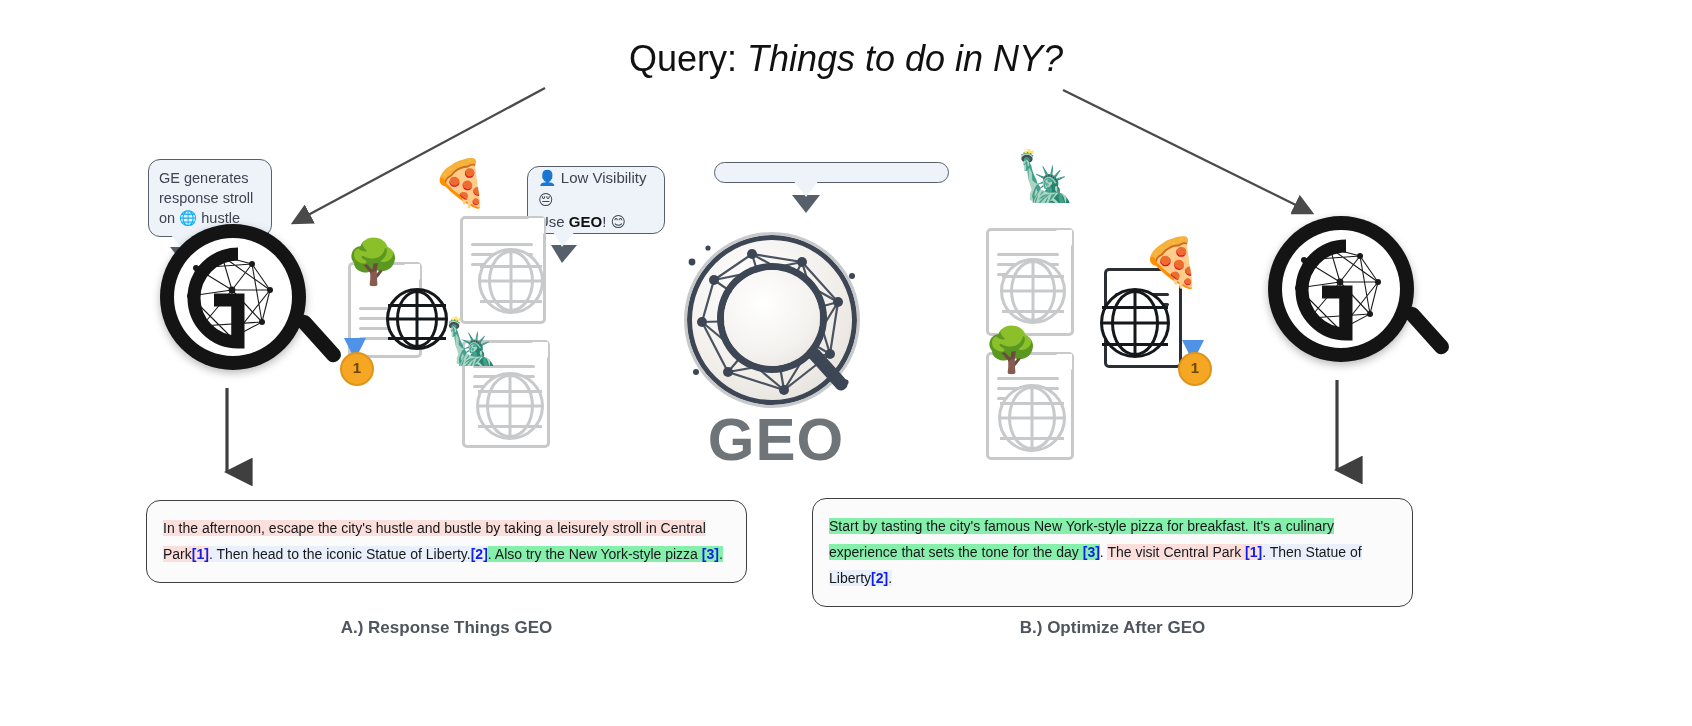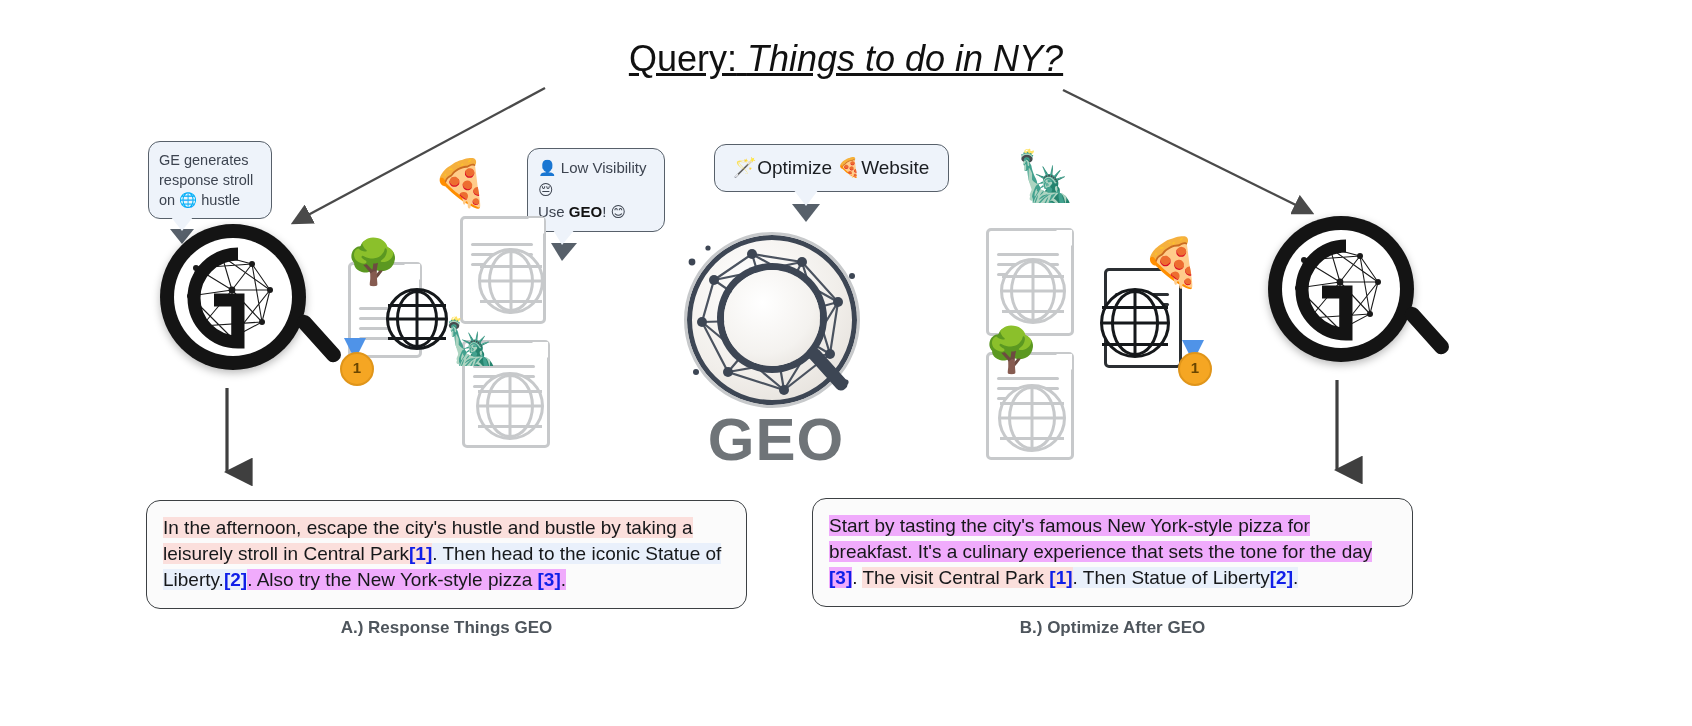--- a/index.html
+++ b/index.html
@@ -4,21 +4,21 @@
 <style>
   html,body{margin:0;padding:0;}
   body{
     width:1692px;height:726px;
     background:#ffffff;
     font-family:"Liberation Sans","DejaVu Sans",sans-serif;
     position:relative;
     overflow:hidden;
     color:#111;
   }
-  .abs{position:absolute;text-decoration:underline;}
+  .abs{position:absolute;}
 
   
   #query-title{
     left:0;right:0;top:36px;
     text-align:center;
     font-size:36px;
     line-height:46px;
     white-space:nowrap;
     color:#111;
   }
@@ -32,20 +32,21 @@
   .callout{
     position:absolute;
     background:#eef3fa;
     border:1.6px solid #57606a;
     border-radius:12px;
     box-sizing:border-box;
     color:#3d4450;
     font-size:15px;
     line-height:21px;
     padding:7px 11px;
+    margin-top:18px;
   }
   .callout .tail{
     position:absolute;
     width:0;height:0;
   }
 
   #callout-ge{
     left:148px;top:141px;width:124px;
     font-size:14.5px;line-height:20px;
     padding:8px 10px;
@@ -60,21 +61,21 @@
     content:"";position:absolute;
     left:-12px;top:-1.6px;
     border-left:12px solid transparent;
     border-right:12px solid transparent;
     border-top:15px solid #57606a;
     z-index:-1;
   }
 
   #callout-lowvis{
     left:527px;top:148px;width:138px;
-    padding:8px 10px;
+    padding:0 10px;
     font-size:15px;line-height:22px;
   }
   #callout-lowvis .tail{
     left:24px;bottom:-14px;
     border-left:10px solid transparent;
     border-right:14px solid transparent;
     border-top:17px solid #eef3fa;
   }
   #callout-lowvis .tail::before{
     content:"";position:absolute;
@@ -234,30 +235,30 @@
   .downarrow{position:absolute;}
 
   
   .response{
     position:absolute;
     box-sizing:border-box;
     border:1.8px solid #3c4043;
     border-radius:14px;
     background:#fbfbfb;
     padding:14px 16px 15px;
-    font-size:19px;
+    font-size:14px;
     line-height:26px;
     color:#16181a;
   }
   #response-left{left:146px;top:500px;width:601px;}
   #response-right{left:812px;top:498px;width:601px;}
 
   .hl-pink{background:#fbdfdc;}
   .hl-blue{background:#e9f0fb;}
-  .hl-yellow{background:#f0abfc;margin-top:36px;}
+  .hl-yellow{background:#86efac;margin-top:36px;}
   .cite{color:#0f1fe8;font-weight:bold;}
 
   .caption{
     position:absolute;
     font-size:17px;font-weight:bold;
     color:#4e555c;
     text-align:center;
   }
   #caption-left{left:146px;top:618px;width:601px;}
   #caption-right{left:812px;top:618px;width:601px;}
@@ -298,24 +299,20 @@
   </div>
   <div>
     <span>Use</span>
     <span class="bold">GEO</span><span>!</span>
     <span class="emoji">😊</span>
   </div>
   <span class="tail"></span>
 </div>
 
 <div class="callout" id="callout-objective">
-  <div>
-    <span class="emoji">🪄</span><span>Optimize</span>
-    <span class="emoji">🍕</span><span>Website</span>
-  </div>
   <span class="tail"></span>
 </div>
 
 <div class="ge-logo" style="left:160px;top:224px;">
   <div class="ring"></div>
   <div class="inner"></div>
   <svg class="netsvg" width="118" height="118">
     <g stroke="#1a1a1a" stroke-width="1.1" fill="none">
       <path d="M22,30 L48,18 L78,26 L96,52 L88,84 L58,100 L28,88 L16,58 Z"></path>
       <path d="M22,30 L58,52 M48,18 L58,52 M78,26 L58,52 M96,52 L58,52 M88,84 L58,52 M58,100 L58,52 M28,88 L58,52 M16,58 L58,52"></path>

